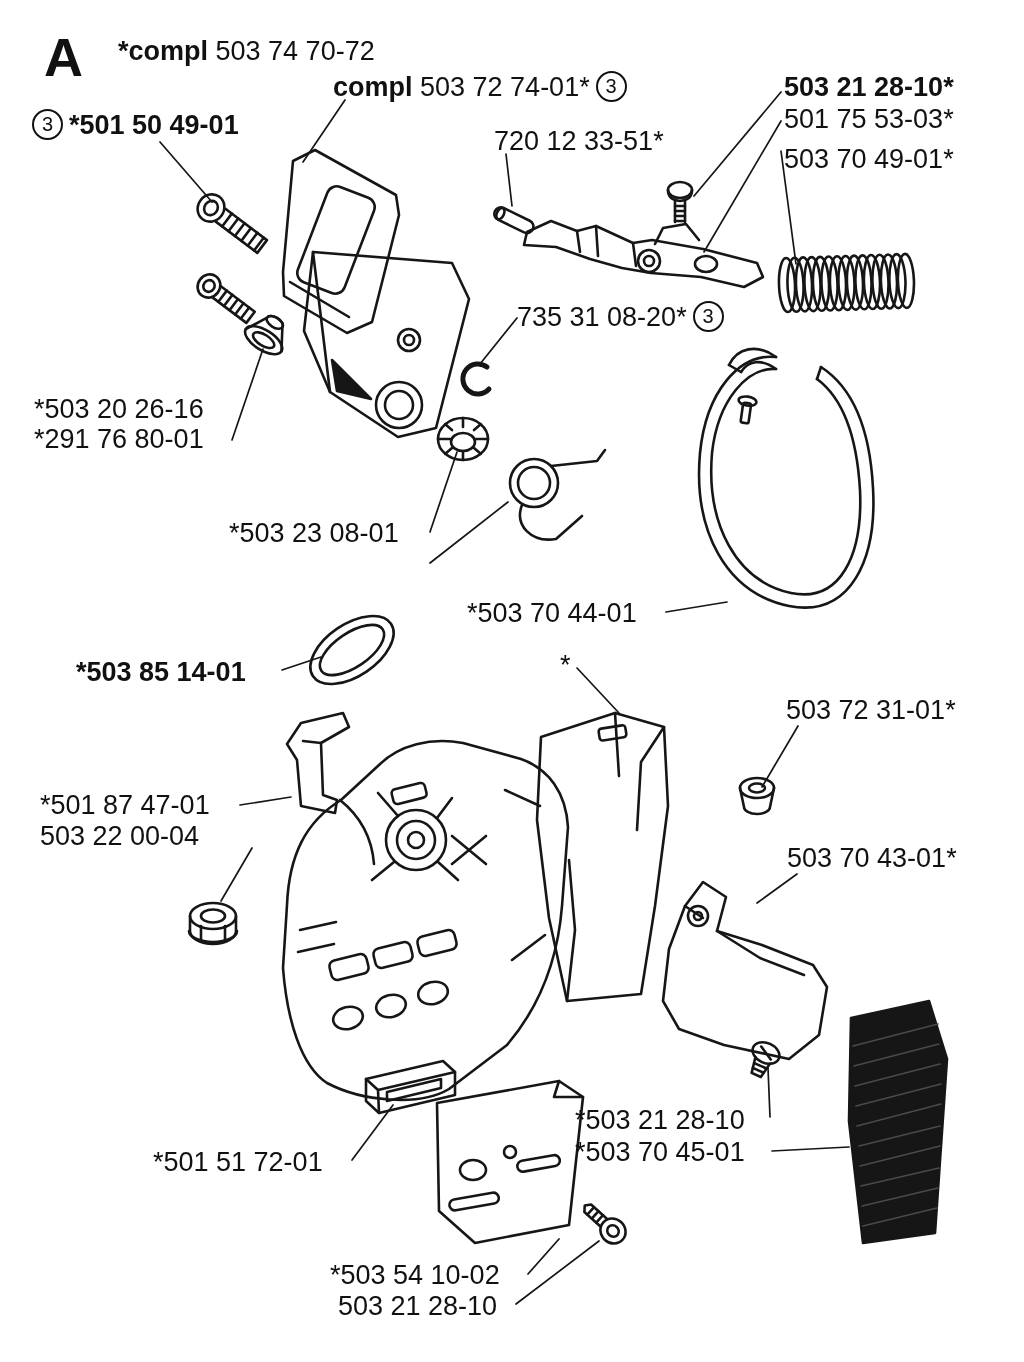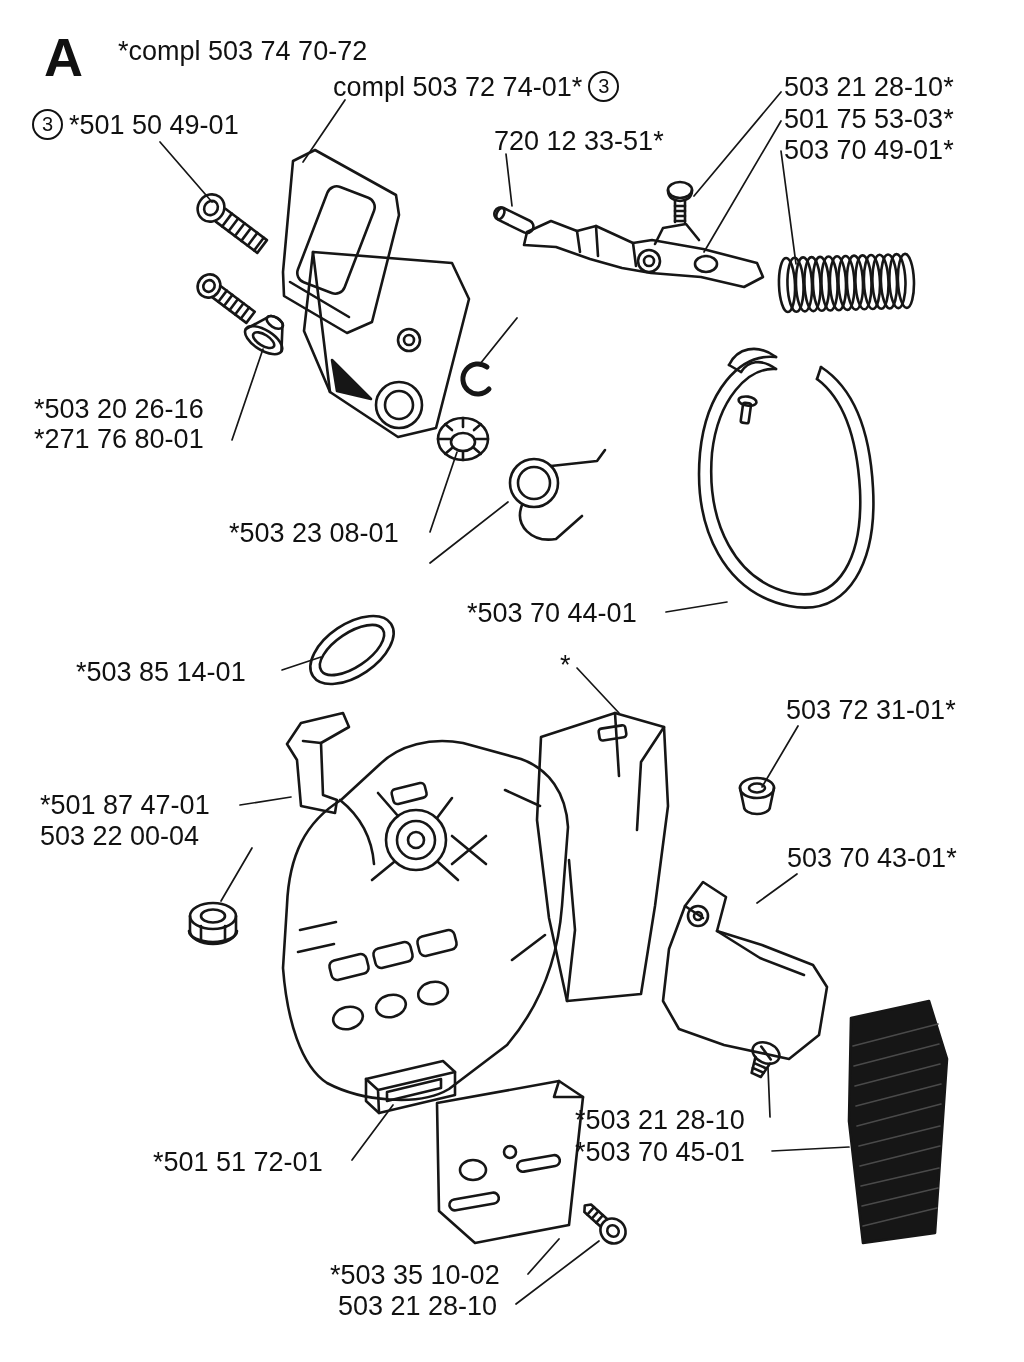--- a/index.html
+++ b/index.html
@@ -1,21 +1,21 @@
 <!DOCTYPE html>
 <html><head>
 <meta charset="utf-8">
 <style>
   html,body{margin:0;padding:0;background:#e8e8e8}
   .stage{position:relative;width:1024px;height:1362px;background:#ffffff;
          font-family:"Liberation Sans",sans-serif;color:#111;overflow:hidden}
   .stage svg{position:absolute;left:0;top:0}
   .sec{position:absolute;font-size:54px;font-weight:700;letter-spacing:1px;line-height:1}
   .lbl{position:absolute;white-space:nowrap;font-size:27px;line-height:31px;color:#111}
-  .lbl .b{font-weight:400}
+  .lbl .b{font-weight:700}
   .qty{display:inline-flex;align-items:center;justify-content:center;
        width:31px;height:31px;border:2.6px solid #111;border-radius:50%;
        font-size:20px;vertical-align:middle;margin:0 6px;transform:translateY(-2px);
        box-sizing:border-box}
 </style>
 </head>
 <body>
 
 <div class="stage">
 
@@ -263,26 +263,27 @@
 <div class="lbl" style="left:333px;top:72px"><span class="b">compl</span><span> 503 72 74-01*</span><span class="qty">3</span></div>
 
 <div class="lbl" style="left:32px;top:110px"><span class="qty" style="margin-left:0">3</span><span class="b">*501 50 49-01</span></div>
 
 <div class="lbl" style="left:494px;top:126px"><span>720 12 33-51*</span></div>
 
 <div class="lbl" style="left:784px;top:72px"><span class="b">503 21 28-10*</span></div>
 
 <div class="lbl" style="left:784px;top:104px"><span>501 75 53-03*</span></div>
 
-<div class="lbl" style="left:784px;top:135px"><span>503 70 49-01*</span></div>
-
+<div class="lbl" style="left:784px;top:144px"><span>503 70 49-01*</span></div>
+
+<div class="lbl" style="left:517px;top:302px"><span>735 31 08-20*</span><span class="qty">3</span></div>
 
 <div class="lbl" style="left:34px;top:394px"><span>*503 20 26-16</span></div>
 
-<div class="lbl" style="left:34px;top:424px"><span>*271 76 80-01</span></div>
+<div class="lbl" style="left:34px;top:424px"><span>*291 76 80-01</span></div>
 
 <div class="lbl" style="left:229px;top:518px"><span>*503 23 08-01</span></div>
 
 
 <div class="lbl" style="left:467px;top:598px"><span>*503 70 44-01</span></div>
 
 <div class="lbl" style="left:76px;top:657px"><span class="b">*503 85 14-01</span></div>
 
 <div class="lbl" style="left:560px;top:650px"><span>*</span></div>
 
@@ -293,17 +294,17 @@
 <div class="lbl" style="left:40px;top:821px"><span>503 22 00-04</span></div>
 
 <div class="lbl" style="left:787px;top:843px"><span>503 70 43-01*</span></div>
 
 <div class="lbl" style="left:575px;top:1105px"><span>*503 21 28-10</span></div>
 
 <div class="lbl" style="left:575px;top:1137px"><span>*503 70 45-01</span></div>
 
 <div class="lbl" style="left:153px;top:1147px"><span>*501 51 72-01</span></div>
 
-<div class="lbl" style="left:330px;top:1260px"><span>*503 35 10-02</span></div>
+<div class="lbl" style="left:330px;top:1260px"><span>*503 54 10-02</span></div>
 
 <div class="lbl" style="left:338px;top:1291px"><span>503 21 28-10</span></div>
 
 </div>
 
 </body></html>

